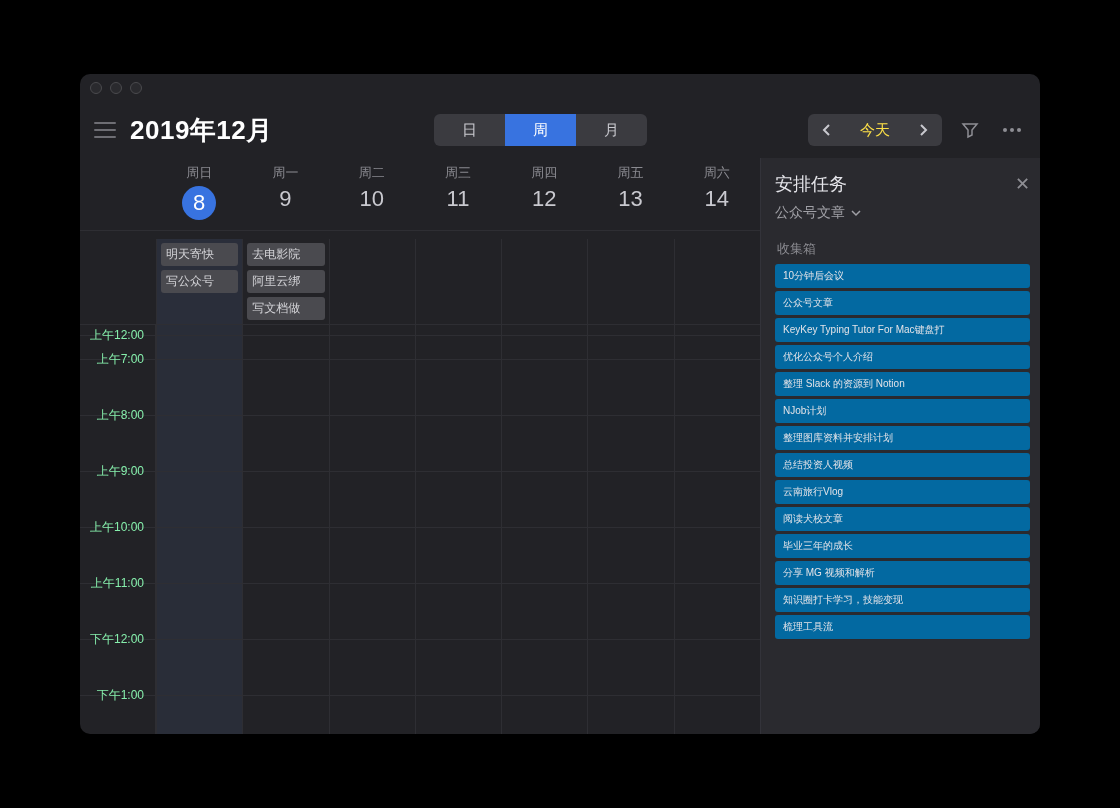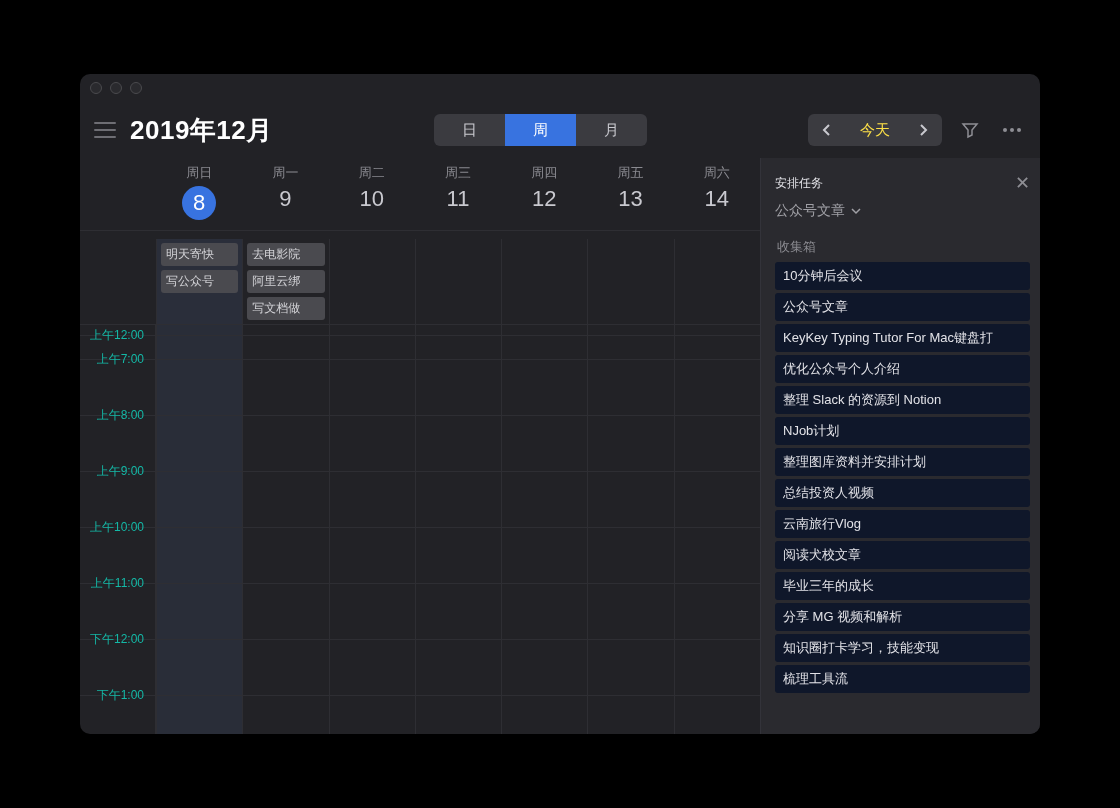--- a/index.html
+++ b/index.html
@@ -85,38 +85,38 @@
     grid-template-columns: 76px repeat(7, 1fr);
   }
   .grid .timecol { border-right:1px solid #2e2e33; }
   .grid .daycol { border-left:1px solid #2e2e33; }
   .grid .today-col { background:#292d38; }
   .hourline {
     position:absolute; left:0; right:0; height:1px; background:#2e2e33;
   }
   .hourlabel {
     position:absolute; left:0; width:70px; text-align:right;
-    color:#14b8a6; font-size:12px; transform:translateY(-50%);
+    color:#86efac; font-size:12px; transform:translateY(-50%);
     padding-right:6px;
   }
 
   .side {
     width: 280px; background:#2a2a2f;
     border-left:1px solid #33333a;
     display:flex; flex-direction:column;
     padding: 14px 10px 10px 14px;
   }
   .side-head { display:flex; align-items:center; justify-content:space-between; margin-bottom:8px;}
-  .side-title { color:#e5e5ea; font-size:12px; font-weight:500;}
+  .side-title { color:#e5e5ea; font-size:18px; font-weight:500;}
   .close { color:#8e8e94; font-size:18px; cursor:pointer; }
   .side-sub { color:#a0a0a6; font-size:14px; display:flex; align-items:center; gap:6px; margin-bottom:12px; cursor:pointer;}
   .side-group { color:#8a8a90; font-size:13px; margin:6px 0 6px 2px;}
   .tasks { display:flex; flex-direction:column; gap:3px; overflow:hidden;}
   .task {
-    background:#0f172a; color:#e3e3e8; font-size:13px;
+    background:#0369a1; color:#e3e3e8; font-size:10px;
     padding:5px 8px; border-radius:3px; white-space:nowrap; overflow:hidden; text-overflow:ellipsis;
     cursor:grab;
   }
   svg { display:block; }
 </style>
 </head>
 <body>
 
 <div class="window">
   <div class="titlebar">

